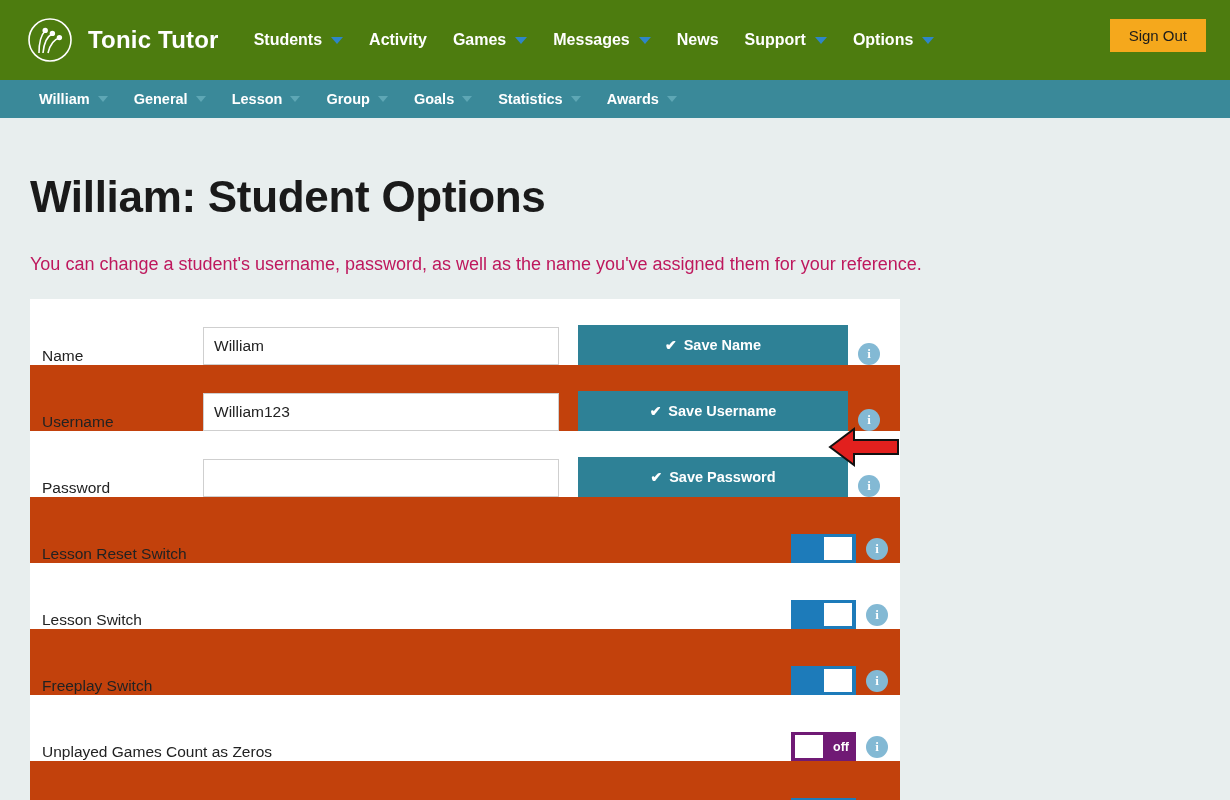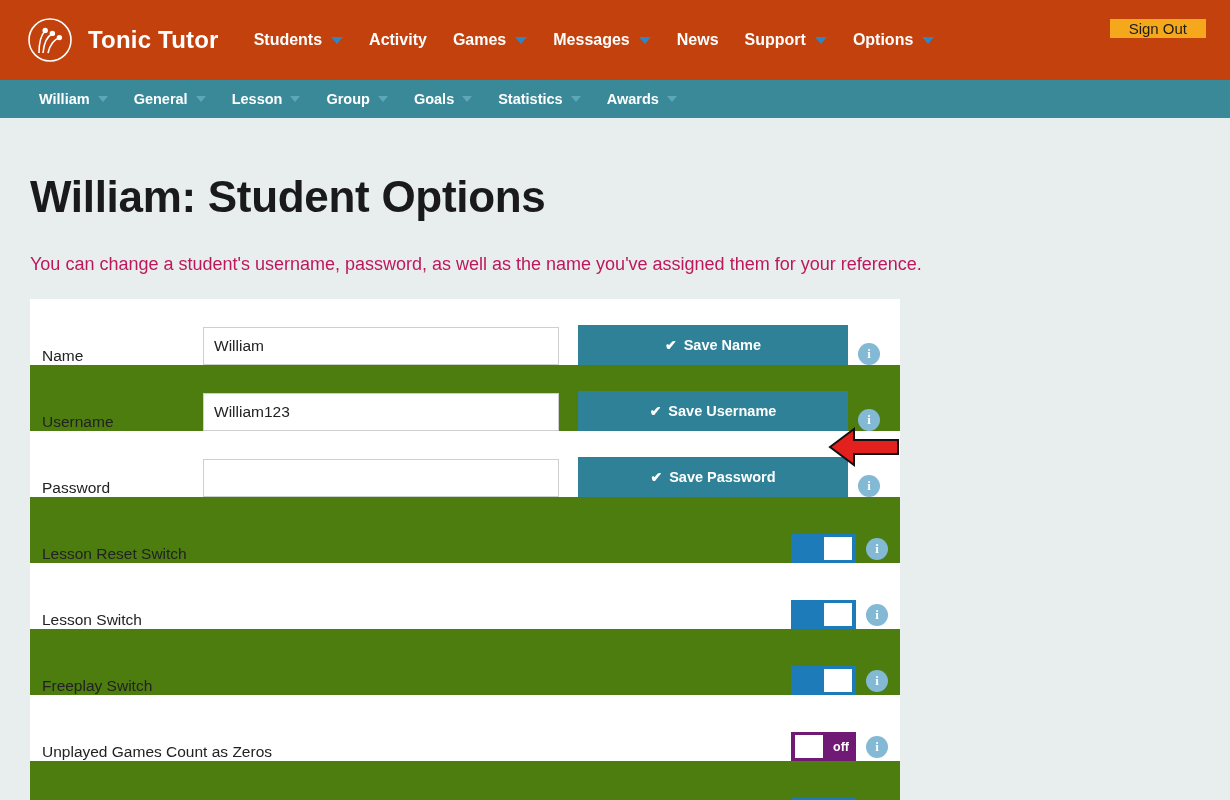--- a/index.html
+++ b/index.html
@@ -9,21 +9,21 @@
     height: 800px;
     overflow: hidden;
     background: #e8eeee;
     font-family: "Liberation Sans", sans-serif;
     -webkit-font-smoothing: antialiased;
   }
 
   
   .topbar {
     height: 80px;
-    background: #c2410c;
+    background: #4d7c0f;
     display: flex;
     align-items: center;
     padding: 0 0 0 26px;
     position: relative;
   }
   .logo-mark {
     width: 48px; height: 48px;
     flex: 0 0 48px;
   }
   .brand {
@@ -60,21 +60,21 @@
     display: inline-block;
   }
   .signout {
     position: absolute;
     right: 24px;
     top: 19px;
     background: #f5a81c;
     color: #1c1c1c;
     font-size: 15px;
     border: none;
-    padding: 2px 19px;
+    padding: 9px 19px;
     cursor: pointer;
     font-family: "Liberation Sans", sans-serif;
     line-height: 1;
   }
 
   
   .subbar {
     height: 38px;
     background: #3a8999;
     display: flex;
@@ -124,21 +124,21 @@
     position: relative;
   }
   .opt-row {
     display: flex;
     align-items: flex-end;
     height: 66px;
     padding-left: 12px;
     position: relative;
   }
   .opt-row.odd  { background: #ffffff; }
-  .opt-row.even { background: #4d7c0f; }
+  .opt-row.even { background: #c2410c; }
 
   .opt-label {
     font-size: 15.5px;
     color: #222222;
     flex: 0 0 161px;
     padding-left: 0px;
   }
   .opt-label.wide { flex: 0 0 740px; }
 
   .opt-input {

